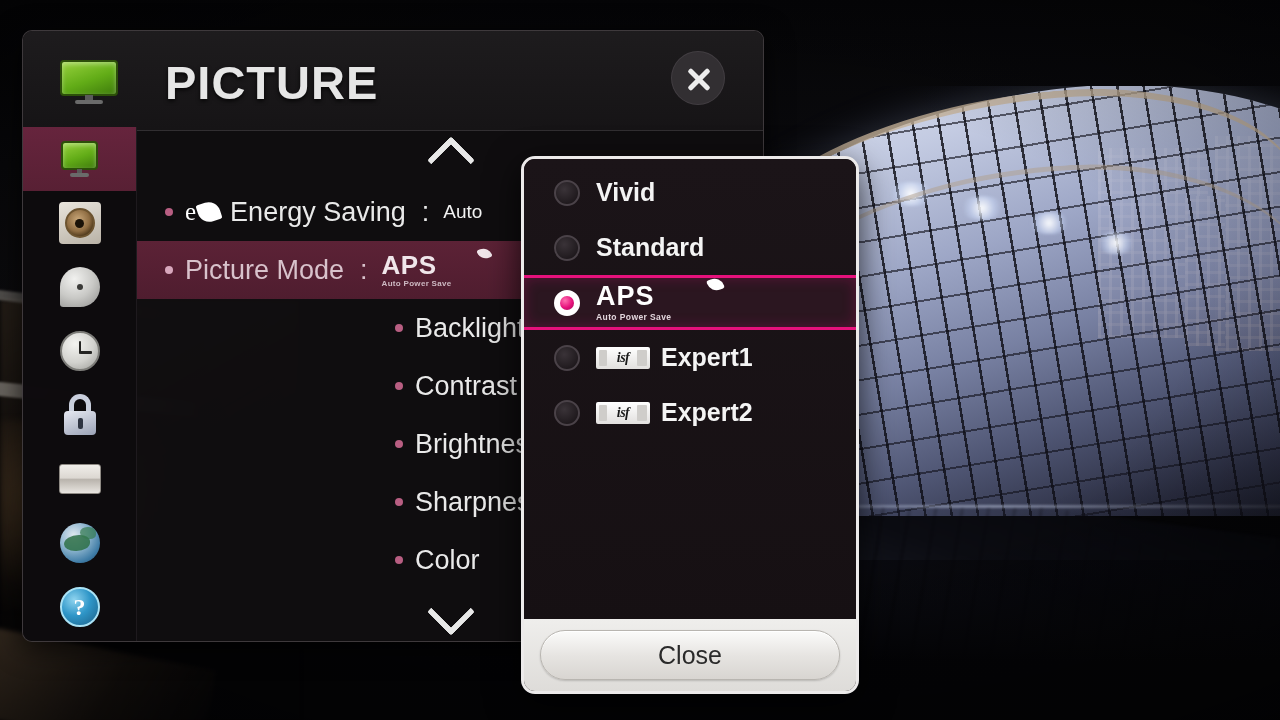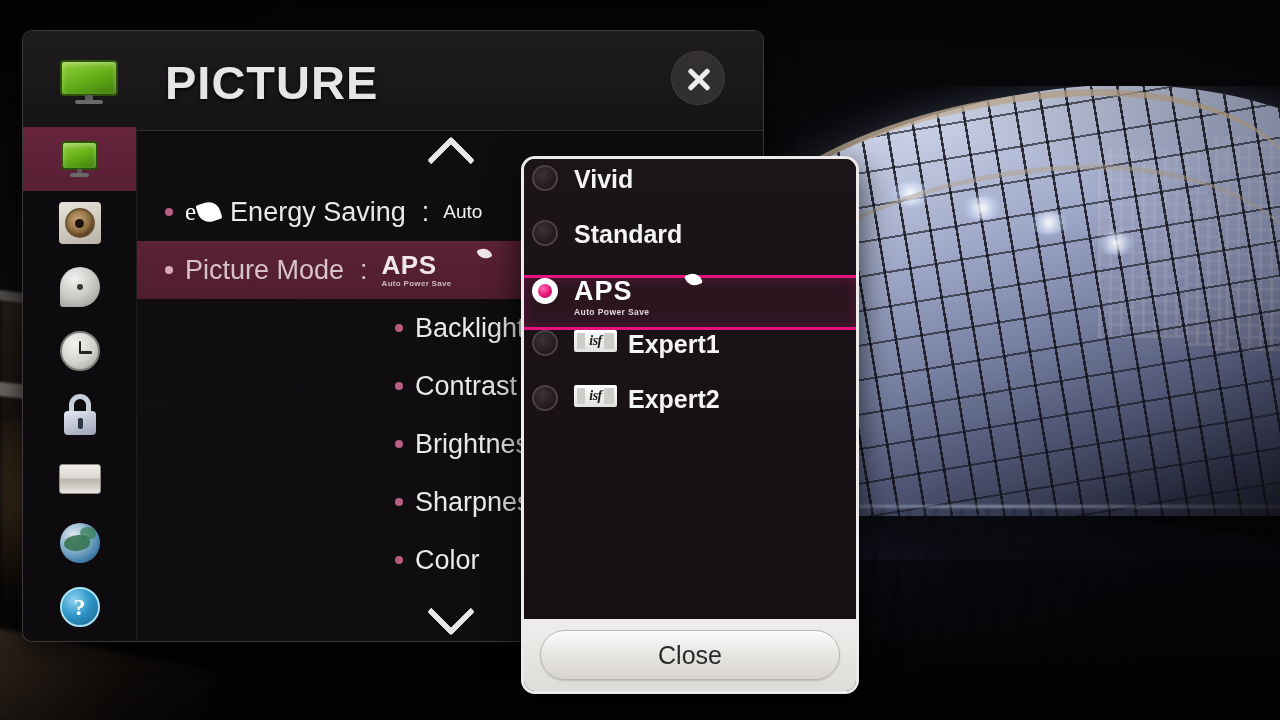--- a/index.html
+++ b/index.html
@@ -433,22 +433,22 @@
     overflow: hidden;
   }
   #mode-list {
     position: absolute; left: 0; top: 0; width: 100%; height: 466px;
     background: linear-gradient(180deg, #1b1418 0%, #161013 100%);
     padding-top: 6px;
   }
   .mrow {
     position: relative;
     height: 55px;
-    display: flex; 
-    padding-left: 8px;
+    display: flex; align-items: center;
+    padding-left: 30px;
     cursor: pointer;
   }
   .mrow.selected {
     background: #2b1620;
     border-top: 3px solid #e6117c;
     border-bottom: 3px solid #e6117c;
     box-shadow: inset 0 0 14px rgba(230,17,124,.25);
   }
   .radio {
     width: 26px; height: 26px; border-radius: 50%;
@@ -483,21 +483,21 @@
     border-radius: 2px 10px 2px 10px;
     transform: rotate(-22deg);
   }
   .aps-opt .aps-sub {
     font-size: 8.5px; font-weight: bold; letter-spacing: .4px;
     color: #e2d6dc; margin-top: 3px;
   }
   
   .isf-badge {
     display: inline-flex; align-items: center; justify-content: center;
-    width: 43px; height: 22px;
+    width: 54px; height: 22px;
     background: linear-gradient(180deg, #ffffff 0%, #e2e0de 100%);
     border-radius: 2px;
     margin-right: 11px;
     position: relative;
     flex: 0 0 auto;
   }
   .isf-badge span {
     font-family: "Liberation Serif", serif;
     font-style: italic; font-weight: bold;
     font-size: 14px; color: #1a1a1a;

